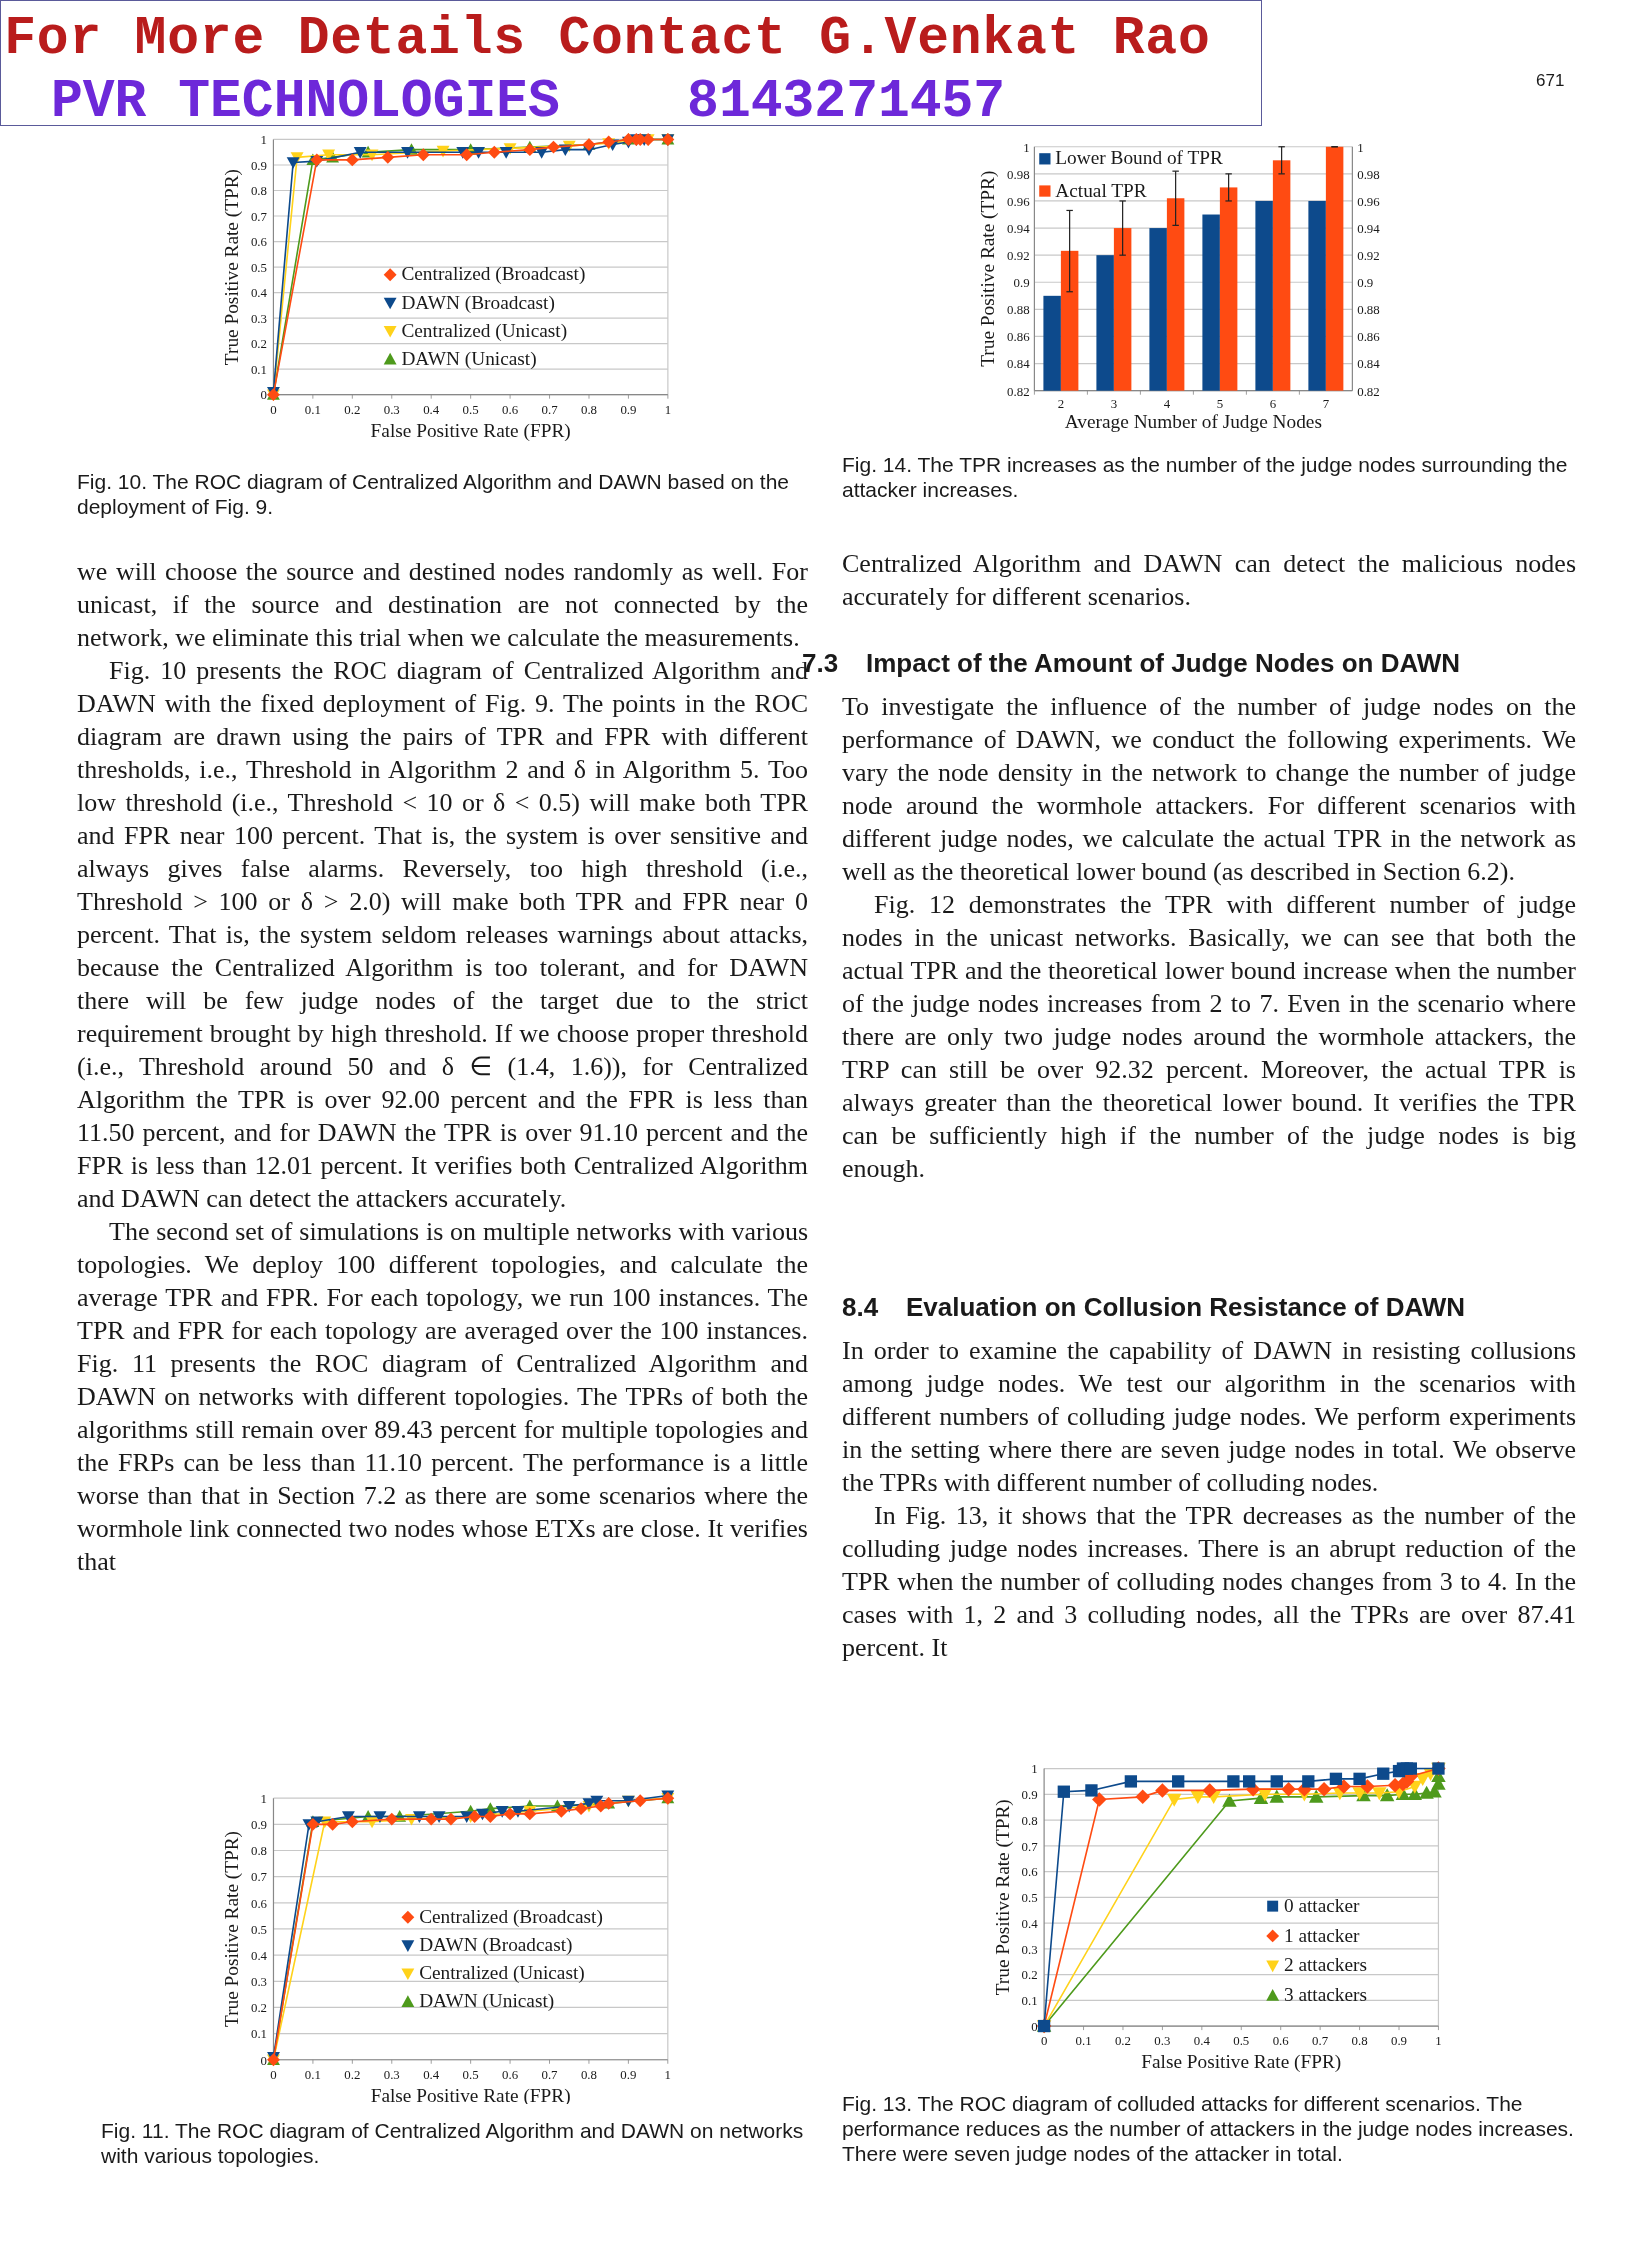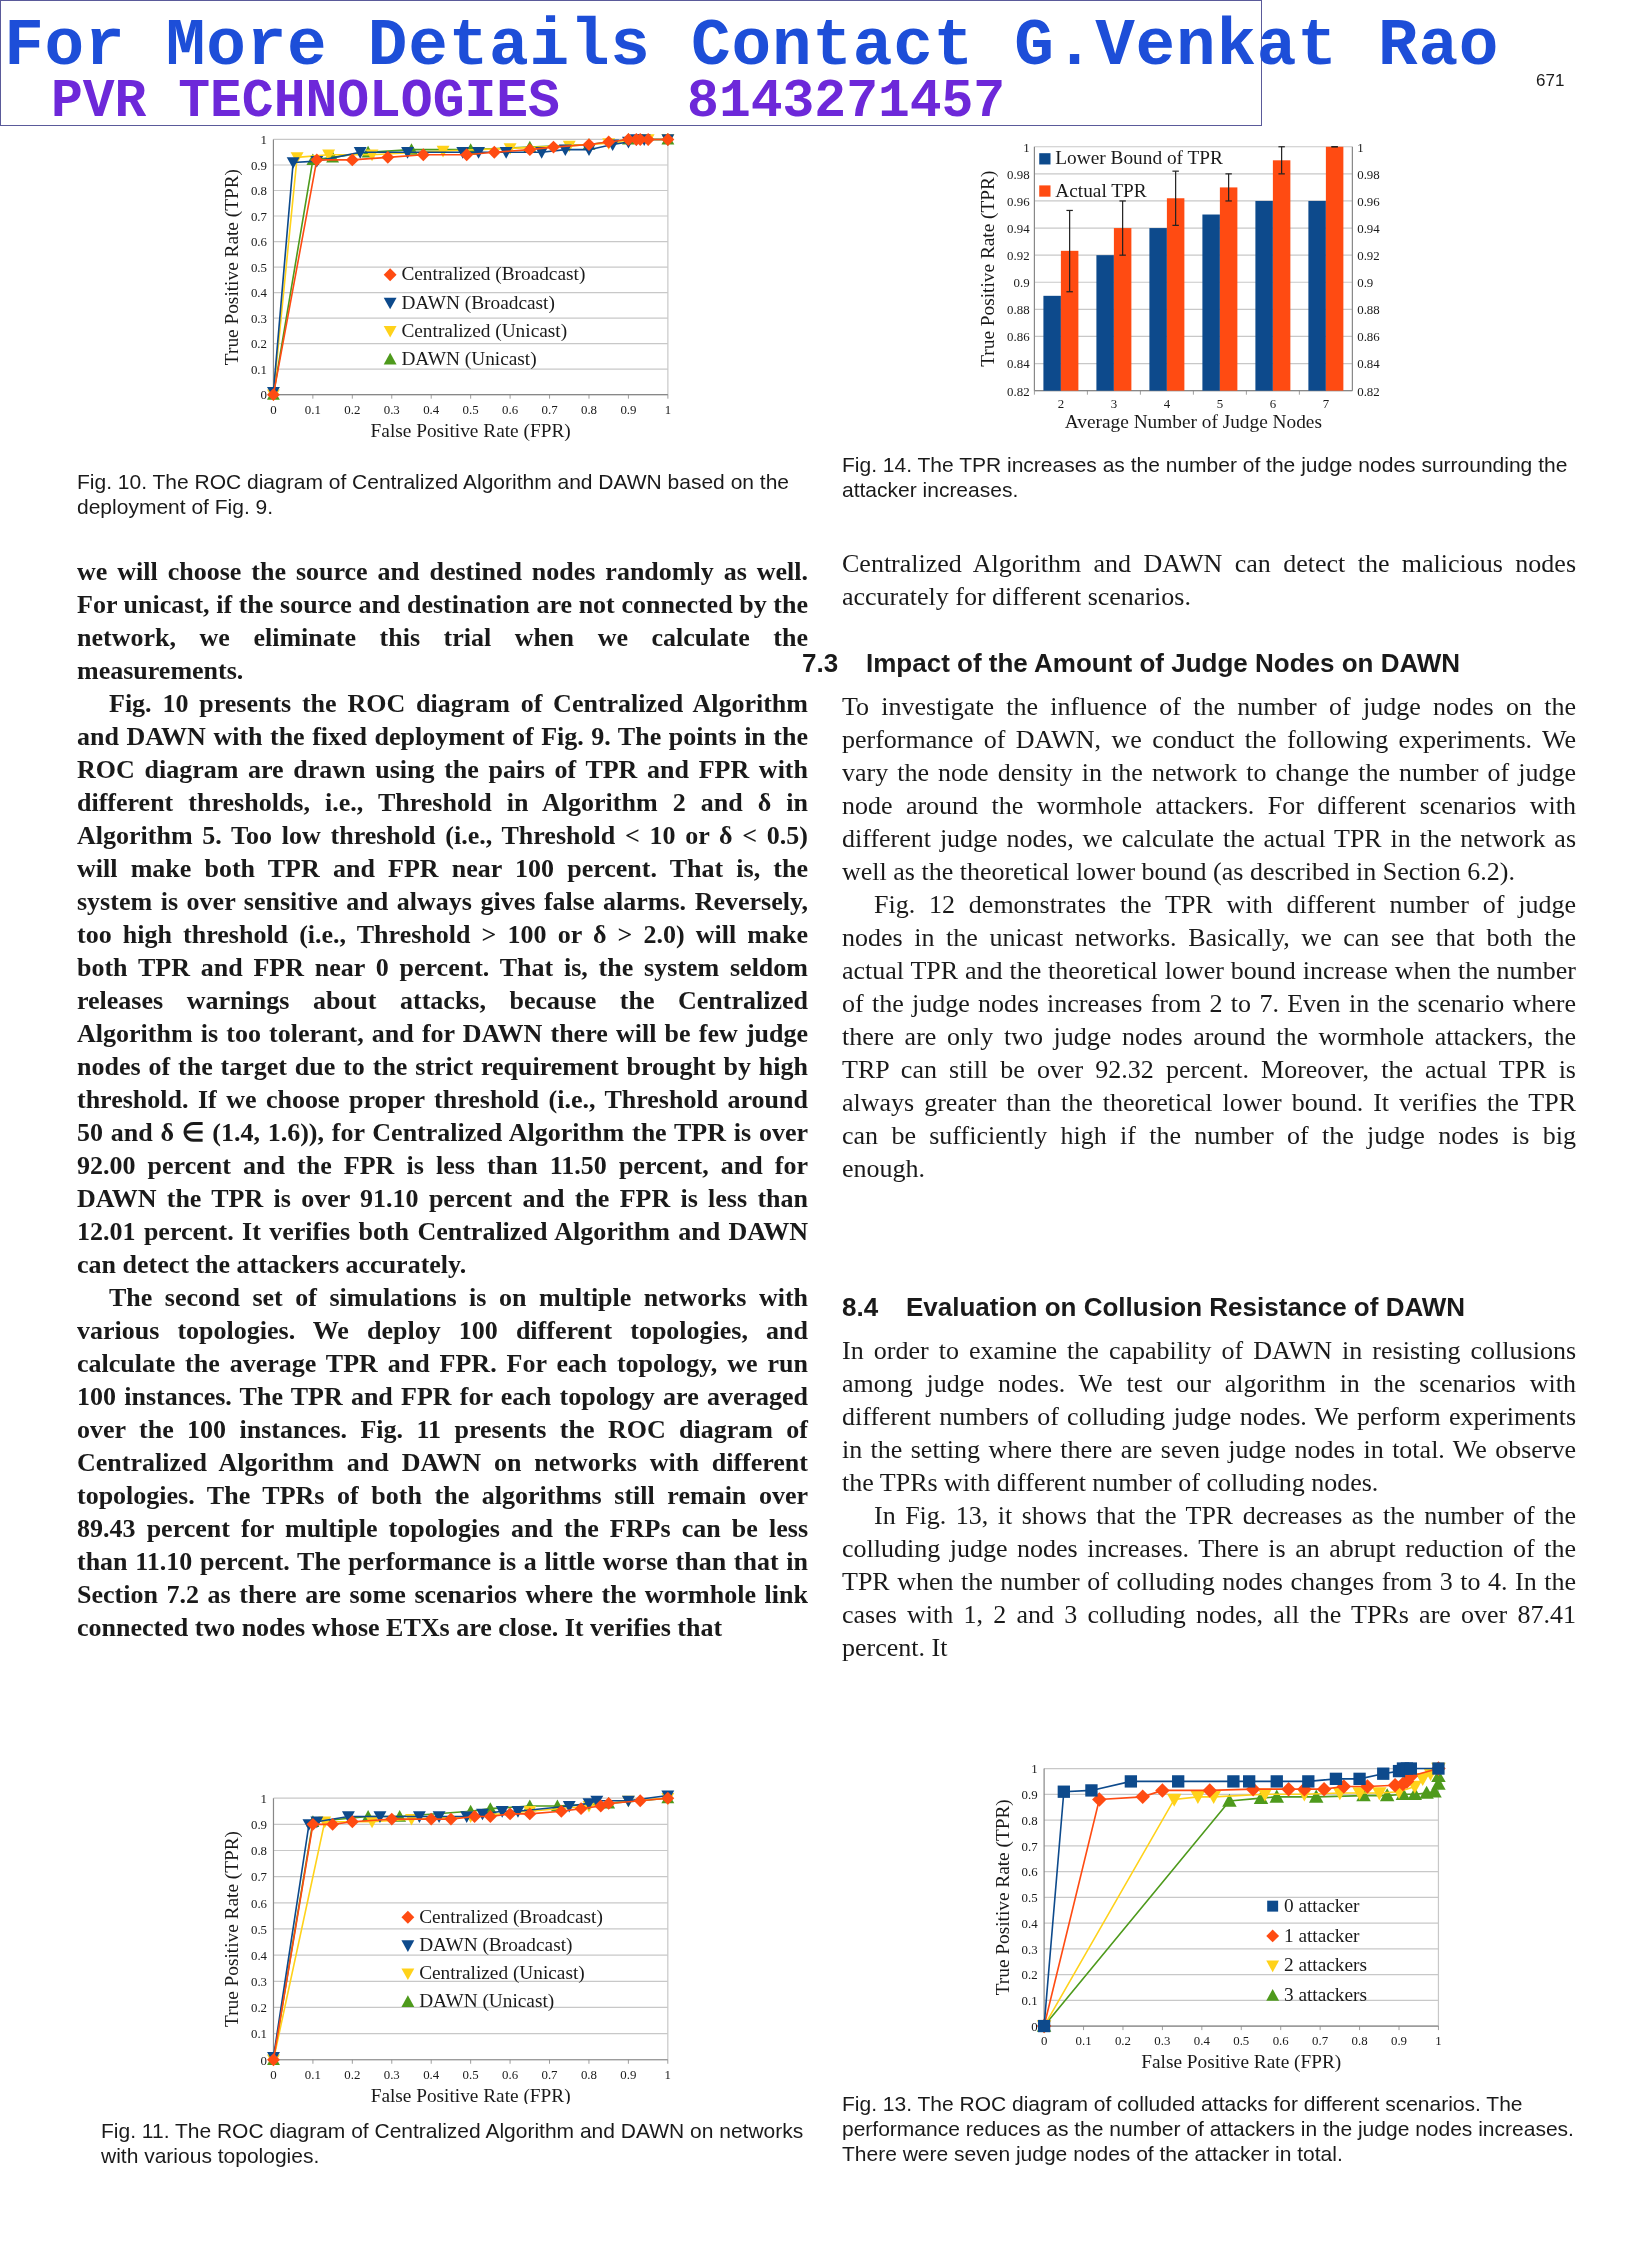--- a/index.html
+++ b/index.html
@@ -1,19 +1,19 @@
 <!DOCTYPE html>
 <html style="font-size:13px"><head>
 <meta charset="utf-8">
 <style>
   html, body { margin: 0; padding: 0; background: #ffffff; }
   body { width: 1648px; height: 2250px; position: relative; overflow: hidden; font-family: "Liberation Serif", serif; color: #1a1a1a; }
 
   .banner { position: absolute; left: 0; top: 0; width: 1262px; height: 126px; border: 1.6px solid #5a5a9a; box-sizing: border-box; background: #fff; }
-  .banner .l1 { position: absolute; left: 3.2px; top: 8px; font-family: "Liberation Mono", monospace; font-weight: bold; font-size: 66px; color: #1d4ed8; letter-spacing: 0.8px; white-space: nowrap; }
+  .banner .l1 { position: absolute; left: 3.2px; top: 8px; font-family: "Liberation Mono", monospace; font-weight: bold; font-size: 53px; color: #b91c1c; letter-spacing: 0.8px; white-space: nowrap; }
   .banner .l2 { position: absolute; left: 50px; top: 71px; font-family: "Liberation Mono", monospace; font-weight: bold; font-size: 53px; color: #6d28d9; white-space: pre; }
   .page-num { position: absolute; left: 1536px; top: 71px; font-family: "Liberation Sans", sans-serif; font-size: 17px; }
 
   .chart { position: absolute; }
   .chart svg { display: block; }
   .chart text { font-family: "Liberation Serif", serif; fill: #1a1a1a; }
 
   .caption { position: absolute; font-family: "Liberation Sans", sans-serif; font-size: 21px; line-height: 25px; color: #1a1a1a; }
 
   .col { position: absolute; font-size: 26px; line-height: 33px; text-align: justify; }
@@ -242,21 +242,21 @@
       <g>
         <rect x="86" y="30" width="14" height="14" fill="#0d4a8c"></rect>
         <text x="106" y="44" font-size="24">Lower Bound of TPR</text>
         <rect x="86" y="70" width="14" height="14" fill="#ff4b12"></rect>
         <text x="106" y="84" font-size="24">Actual TPR</text>
       </g>
     </svg>
   </div>
 <div class="caption" style="left:842px; top:452px; width:740px;">Fig. 14. The TPR increases as the number of the judge nodes surrounding the attacker increases.</div>
 
-<div class="col" style="left:77px; top:555px; width:731px;font-weight:bold;">
+<div class="col" style="left:77px; top:555px; width:731px;">
   <p>we will choose the source and destined nodes randomly as well. For unicast, if the source and destination are not connected by the network, we eliminate this trial when we calculate the measurements.</p>
   <p class="indent">Fig. 10 presents the ROC diagram of Centralized Algorithm and DAWN with the fixed deployment of Fig. 9. The points in the ROC diagram are drawn using the pairs of TPR and FPR with different thresholds, i.e., Threshold in Algorithm 2 and δ in Algorithm 5. Too low threshold (i.e., Threshold &lt; 10 or δ &lt; 0.5) will make both TPR and FPR near 100 percent. That is, the system is over sensitive and always gives false alarms. Reversely, too high threshold (i.e., Threshold &gt; 100 or δ &gt; 2.0) will make both TPR and FPR near 0 percent. That is, the system seldom releases warnings about attacks, because the Centralized Algorithm is too tolerant, and for DAWN there will be few judge nodes of the target due to the strict requirement brought by high threshold. If we choose proper threshold (i.e., Threshold around 50 and δ ∈ (1.4, 1.6)), for Centralized Algorithm the TPR is over 92.00 percent and the FPR is less than 11.50 percent, and for DAWN the TPR is over 91.10 percent and the FPR is less than 12.01 percent. It verifies both Centralized Algorithm and DAWN can detect the attackers accurately.</p>
   <p class="indent">The second set of simulations is on multiple networks with various topologies. We deploy 100 different topologies, and calculate the average TPR and FPR. For each topology, we run 100 instances. The TPR and FPR for each topology are averaged over the 100 instances. Fig. 11 presents the ROC diagram of Centralized Algorithm and DAWN on networks with different topologies. The TPRs of both the algorithms still remain over 89.43 percent for multiple topologies and the FRPs can be less than 11.10 percent. The performance is a little worse than that in Section 7.2 as there are some scenarios where the wormhole link connected two nodes whose ETXs are close. It verifies that</p>
 </div>
 
 <div class="col" style="left:842px; top:547px; width:734px;">
   <p>Centralized Algorithm and DAWN can detect the malicious nodes accurately for different scenarios.</p>
 </div>
 <div class="heading" style="left:802px; top:648px;">
   <span class="num">7.3</span><span>Impact of the Amount of Judge Nodes on DAWN</span>

